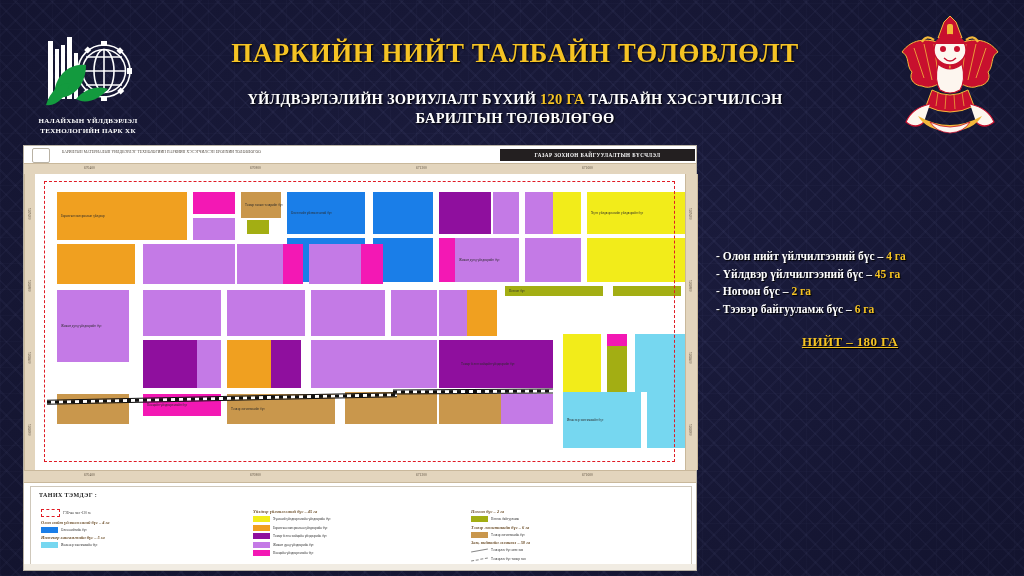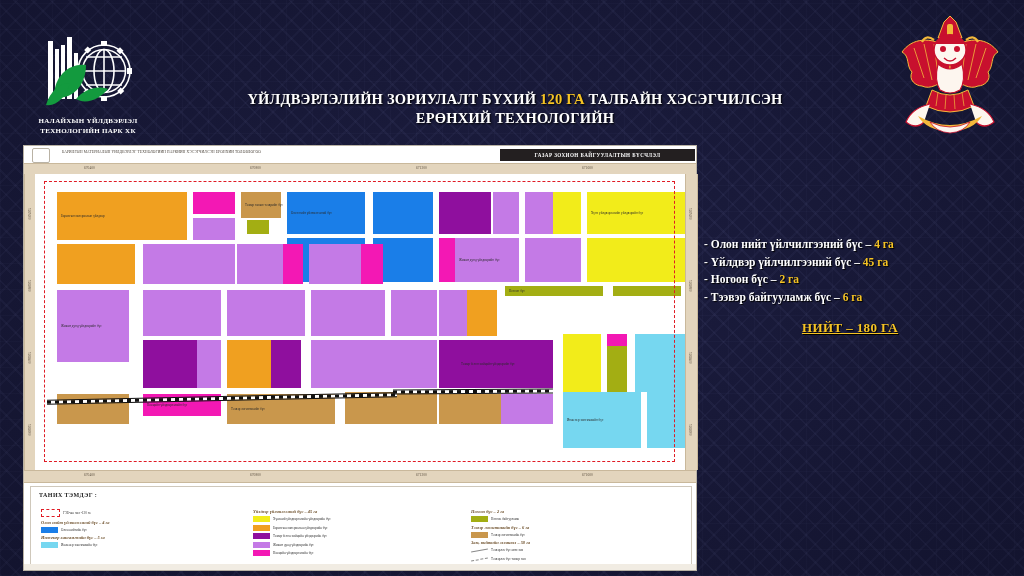--- a/index.html
+++ b/index.html
@@ -184,26 +184,27 @@
         <path d="M30 64 C38 54 52 50 62 54 C54 64 40 70 30 64 Z" fill="#139a3e"></path>
         <path d="M0 70 C4 56 14 48 24 48 C20 62 10 72 0 70 Z" fill="#139a3e"></path>
       </g>
     </svg>
     <div class="logo-txt">
       <div>НАЛАЙХЫН ҮЙЛДВЭРЛЭЛ</div>
       <div>ТЕХНОЛОГИЙН ПАРК ХК</div>
     </div>
   </div>
 
+  <div class="title-main">ПАРКИЙН НИЙТ ТАЛБАЙН ТӨЛӨВЛӨЛТ</div>
 
   <div class="title-sub">
     <div>
       <span>ҮЙЛДВЭРЛЭЛИЙН ЗОРИУЛАЛТ БҮХИЙ </span><span class="hl">120 ГА</span><span> ТАЛБАЙН ХЭСЭГЧИЛСЭН</span>
     </div>
-    <div>ЕРӨНХИЙ ТЕХНОЛОГИЙН</div>
+    <div>БАРИЛГЫН ТӨЛӨВЛӨГӨӨ</div>
   </div>
 
   <div class="emblem">
     <svg viewBox="0 0 112 122" width="112" height="122">
 
       <g fill="#c8102e" stroke="#f3b93b" stroke-width="1">
         <path d="M56 36 C36 24 18 26 8 40 C16 44 12 54 18 60 C14 68 22 74 28 74 C36 78 46 72 56 64 Z"></path>
         <path d="M56 36 C76 24 94 26 104 40 C96 44 100 54 94 60 C98 68 90 74 84 74 C76 78 66 72 56 64 Z"></path>
       </g>
 
@@ -241,21 +242,21 @@
       <path d="M36 92 q-18 4 -24 18 q10 8 18 0" fill="#fdf6ef" stroke="#c8102e" stroke-width="1.2"></path>
       <path d="M76 92 q18 4 24 18 q-10 8 -18 0" fill="#fdf6ef" stroke="#c8102e" stroke-width="1.2"></path>
 
       <path d="M24 104 q32 18 64 0 q-8 14 -32 16 q-24 -2 -32 -16 Z" fill="#f3b93b"></path>
       <path d="M36 110 q20 10 40 0 q-6 10 -20 11 q-14 -1 -20 -11 Z" fill="#fdf6ef" stroke="#c8102e" stroke-width=".8"></path>
     </svg>
   </div>
 </div>
 
 <div class="zones">
-  <ul id="zone-list" style="margin:4px;padding:0;">
+  <ul id="zone-list" style="margin:16px;padding:0;">
       <li><span>- </span><span>Олон нийт үйлчилгээний бүс – </span><span class="amt">4 га</span></li>
       <li><span>- </span><span>Үйлдвэр үйлчилгээний бүс – </span><span class="amt">45 га</span></li>
       <li><span>- </span><span>Ногоон бүс – </span><span class="amt">2 га</span></li>
       <li><span>- </span><span>Тээвэр байгууламж бүс – </span><span class="amt">6 га</span></li>
     </ul>
   <div class="zones-total">НИЙТ – 180 ГА</div>
 </div>
 
 <div class="sheet">
   <div class="sheet-stamp"></div>

